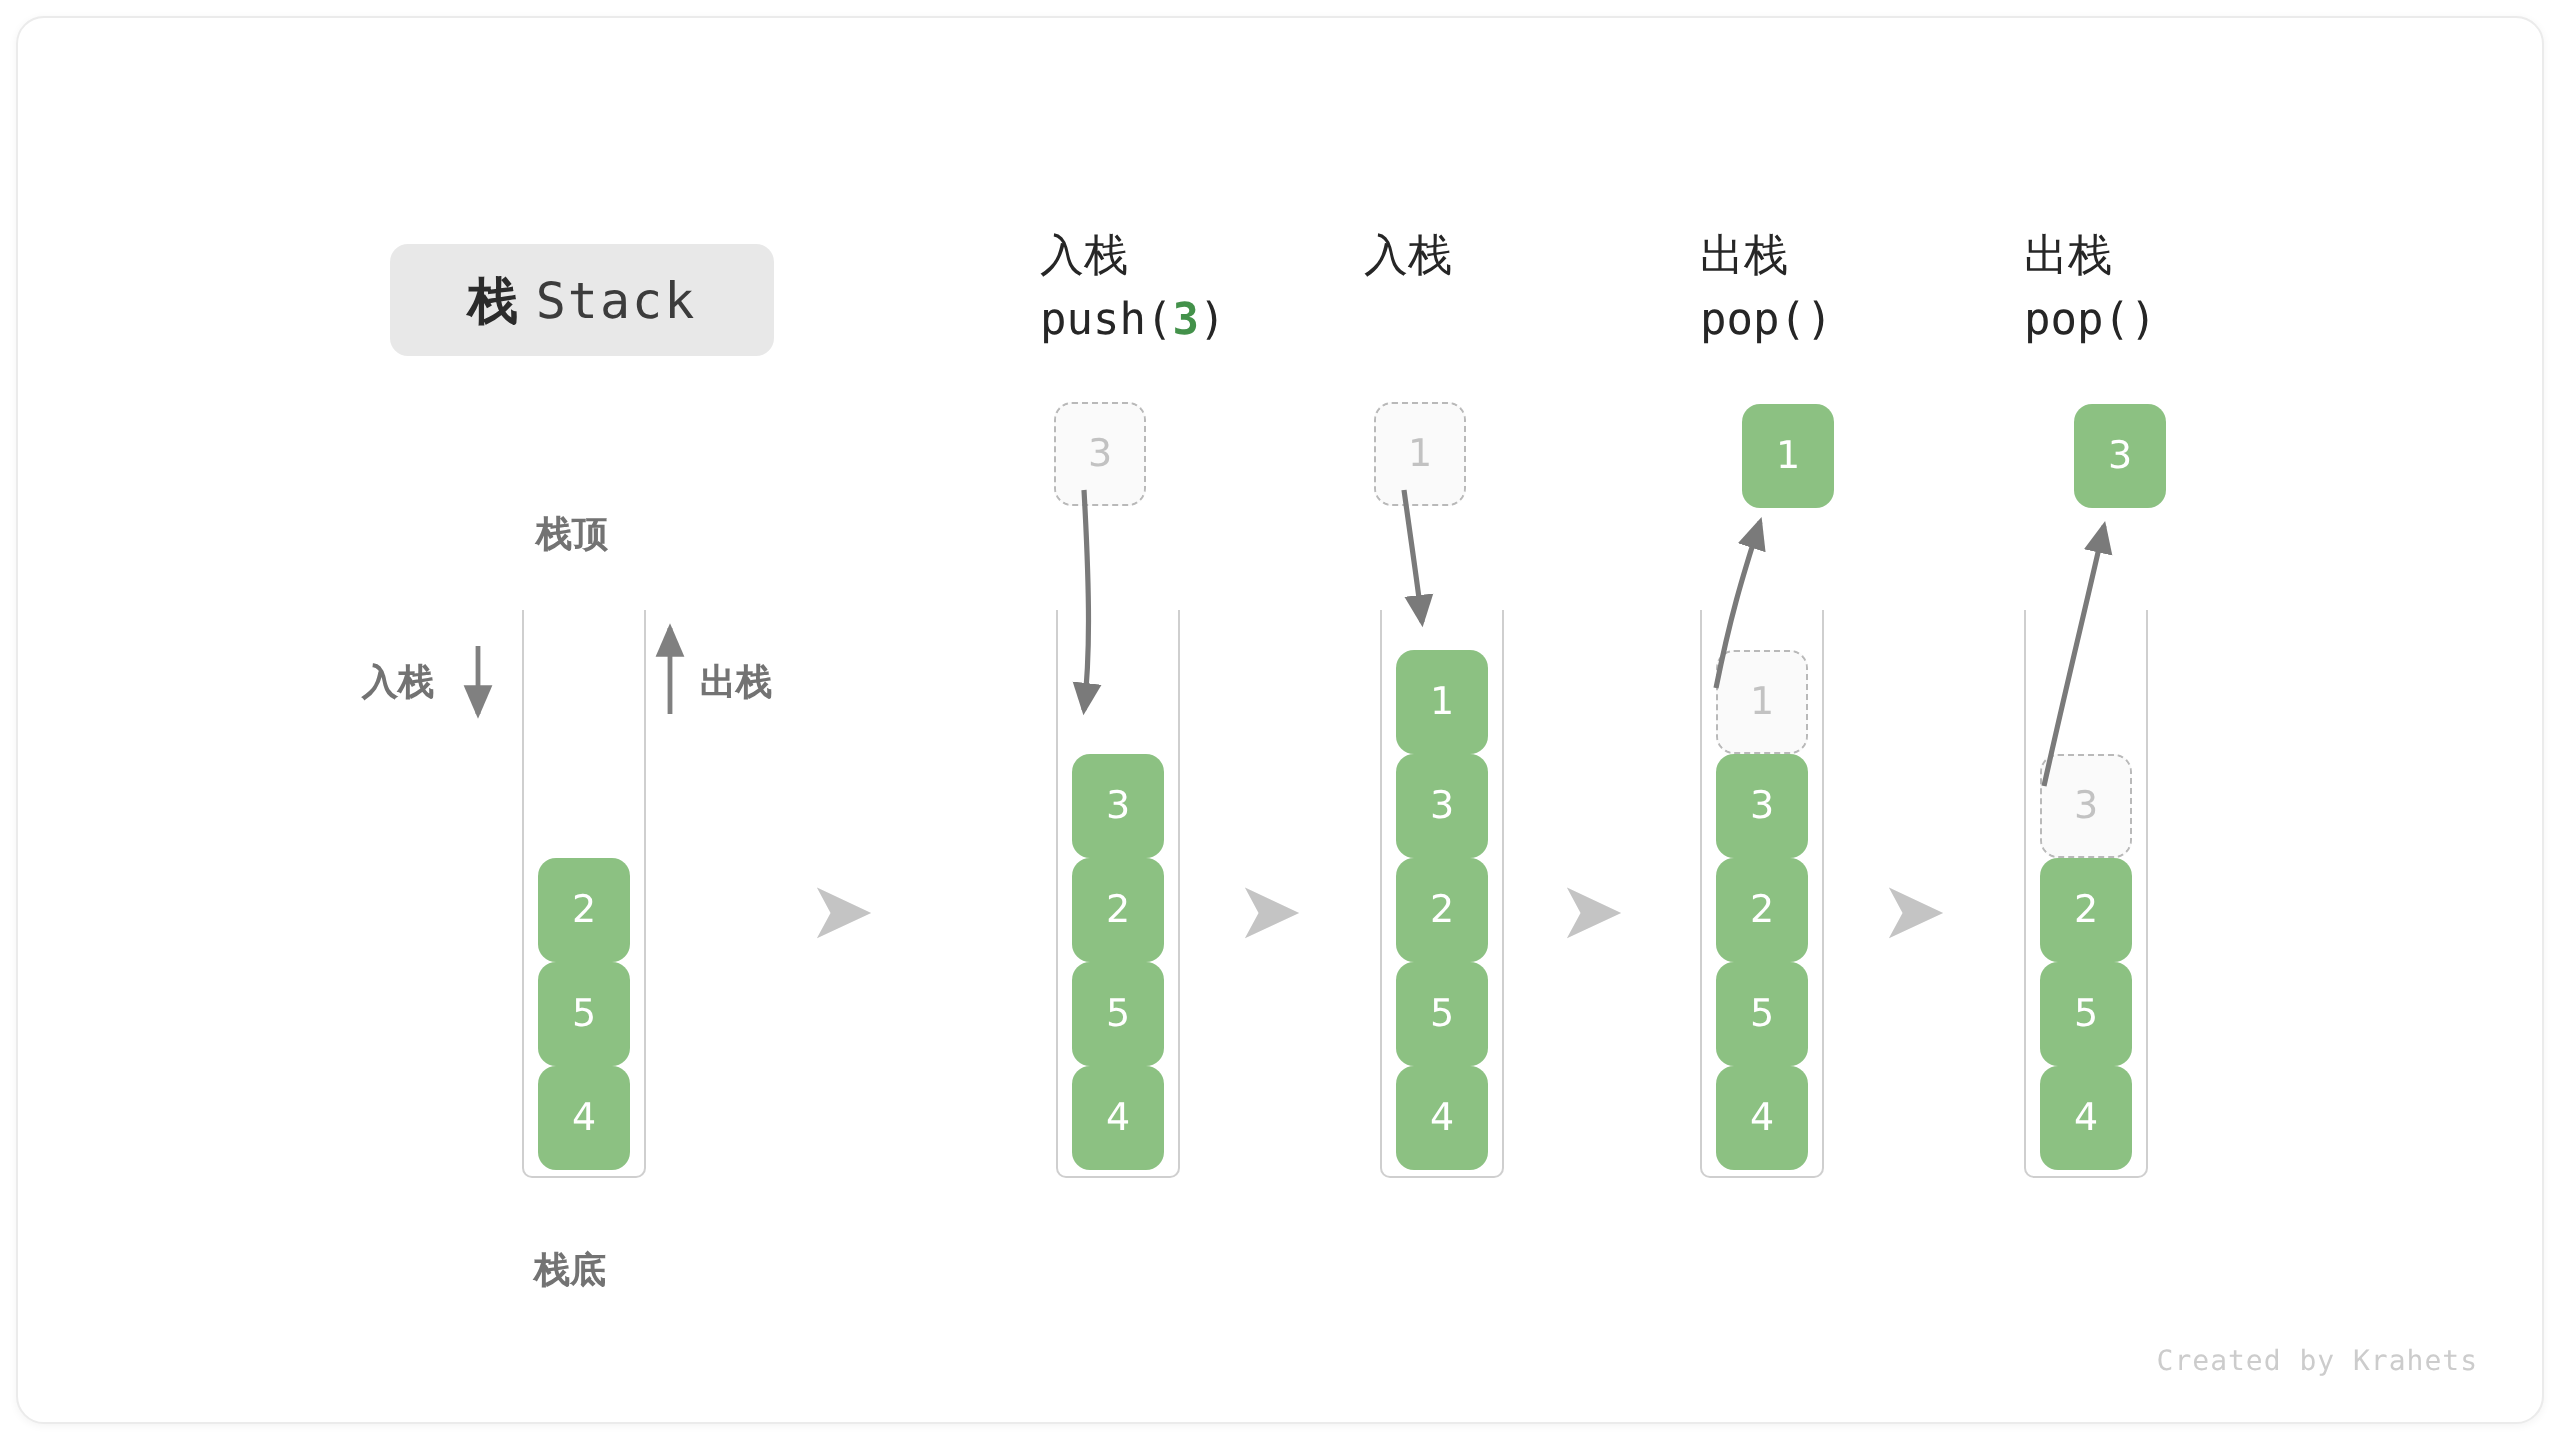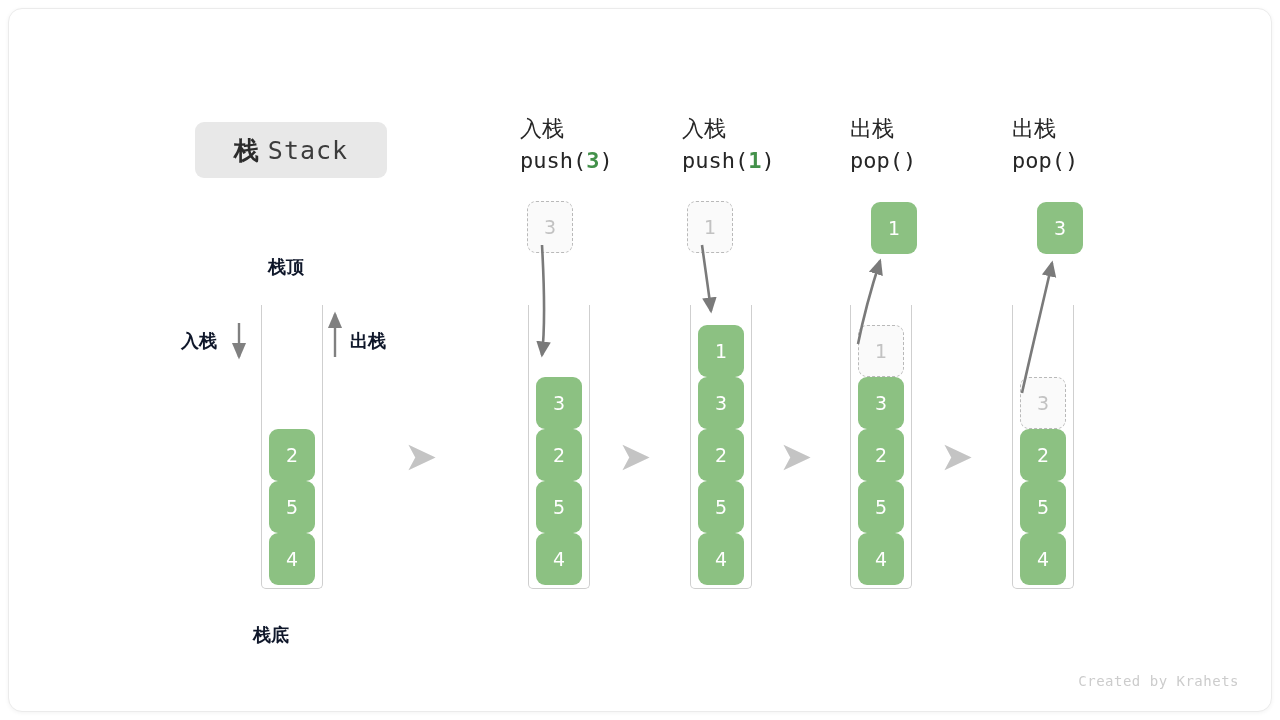--- a/index.html
+++ b/index.html
@@ -54,21 +54,21 @@
     letter-spacing: 1px;
     text-align: center;
   }
 
   
   .cn-bold {
     position: absolute;
     font-family: "DejaVu Sans", sans-serif;
     font-weight: bold;
     font-size: 18px;
-    color: #0f172a;
+    color: #737373;
     white-space: nowrap;
   }
 
   
   .stack {
     position: absolute;
     width: 62px;
     height: 284px;
   }
   .stack-walls {
@@ -215,21 +215,21 @@
 
   <div class="stack" style="left:252px; top:296px;">
     <div class="stack-walls"></div>
     <div class="cells">
       <div class="cell filled">4</div>
       <div class="cell filled">5</div>
       <div class="cell filled">2</div>
     </div>
   </div>
 
-  <div class="cn-bold" style="left:244px; top:614px;text-align:center;">栈底</div>
+  <div class="cn-bold" style="left:258px; top:614px;text-align:center;">栈底</div>
 
   <div class="step-arrow" style="left:395px; top:427px;">➤</div>
 
   <div class="col-head" style="left:511px; top:104px;">
     <span class="op-cn">入栈</span>
     <span class="op-code"><span>push(</span><span class="arg">3</span><span>)</span></span>
   </div>
 
   <div class="float-box ghost" style="left:518px; top:192px;">3</div>
 
@@ -240,21 +240,20 @@
       <div class="cell filled">5</div>
       <div class="cell filled">2</div>
       <div class="cell filled">3</div>
     </div>
   </div>
 
   <div class="step-arrow" style="left:609px; top:427px;">➤</div>
 
   <div class="col-head" style="left:673px; top:104px;">
     <span class="op-cn">入栈</span>
-    <span class="op-code"><span>push(</span><span class="arg">1</span><span>)</span></span>
   </div>
 
   <div class="float-box ghost" style="left:678px; top:192px;">1</div>
 
   <div class="stack" style="left:681px; top:296px;">
     <div class="stack-walls"></div>
     <div class="cells">
       <div class="cell filled">4</div>
       <div class="cell filled">5</div>
       <div class="cell filled">2</div>

